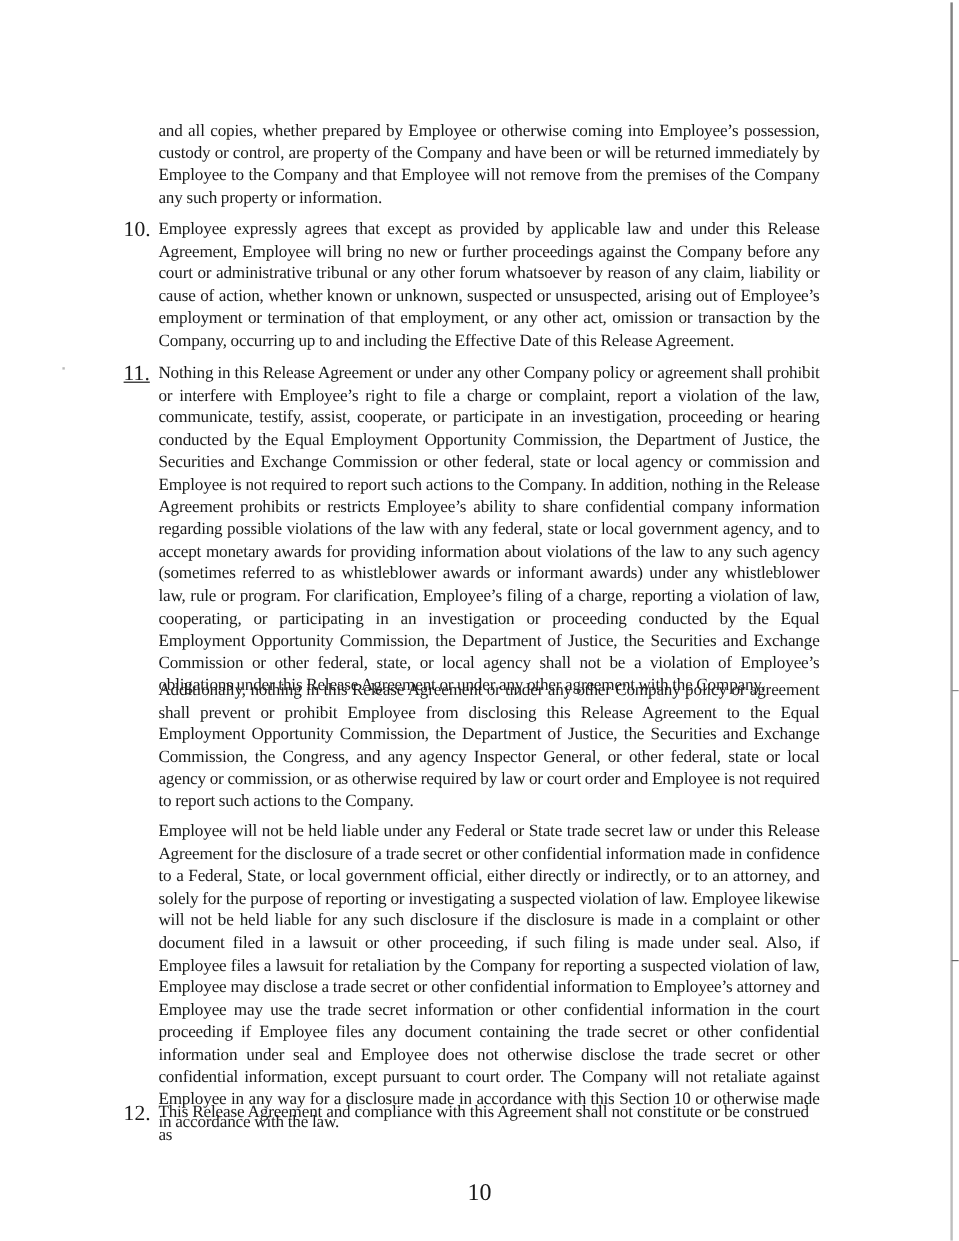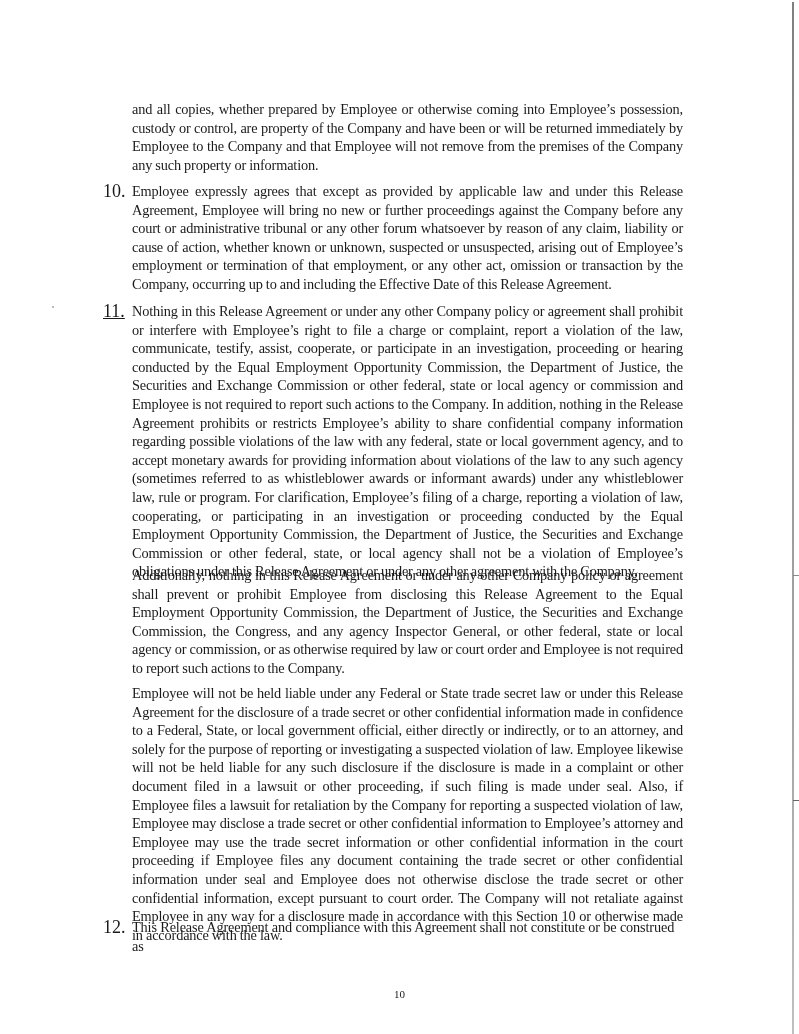--- a/index.html
+++ b/index.html
@@ -37,21 +37,21 @@
       left: 103px;
       font-size: 18px;
       line-height: 18.6px;
     }
     .page-number {
       position: absolute;
       left: 0;
       width: 799px;
       text-align: center;
       top: 985px;
-      font-size: 11px;
+      font-size: 20px;
       line-height: 18px;
     }
     .scan-line {
       position: absolute;
       left: 792px;
       top: 2px;
       width: 2px;
       height: 1032px;
       background: linear-gradient(to bottom, #555 0%, #777 40%, #888 70%, #aaa 100%);
       opacity: 0.75;

